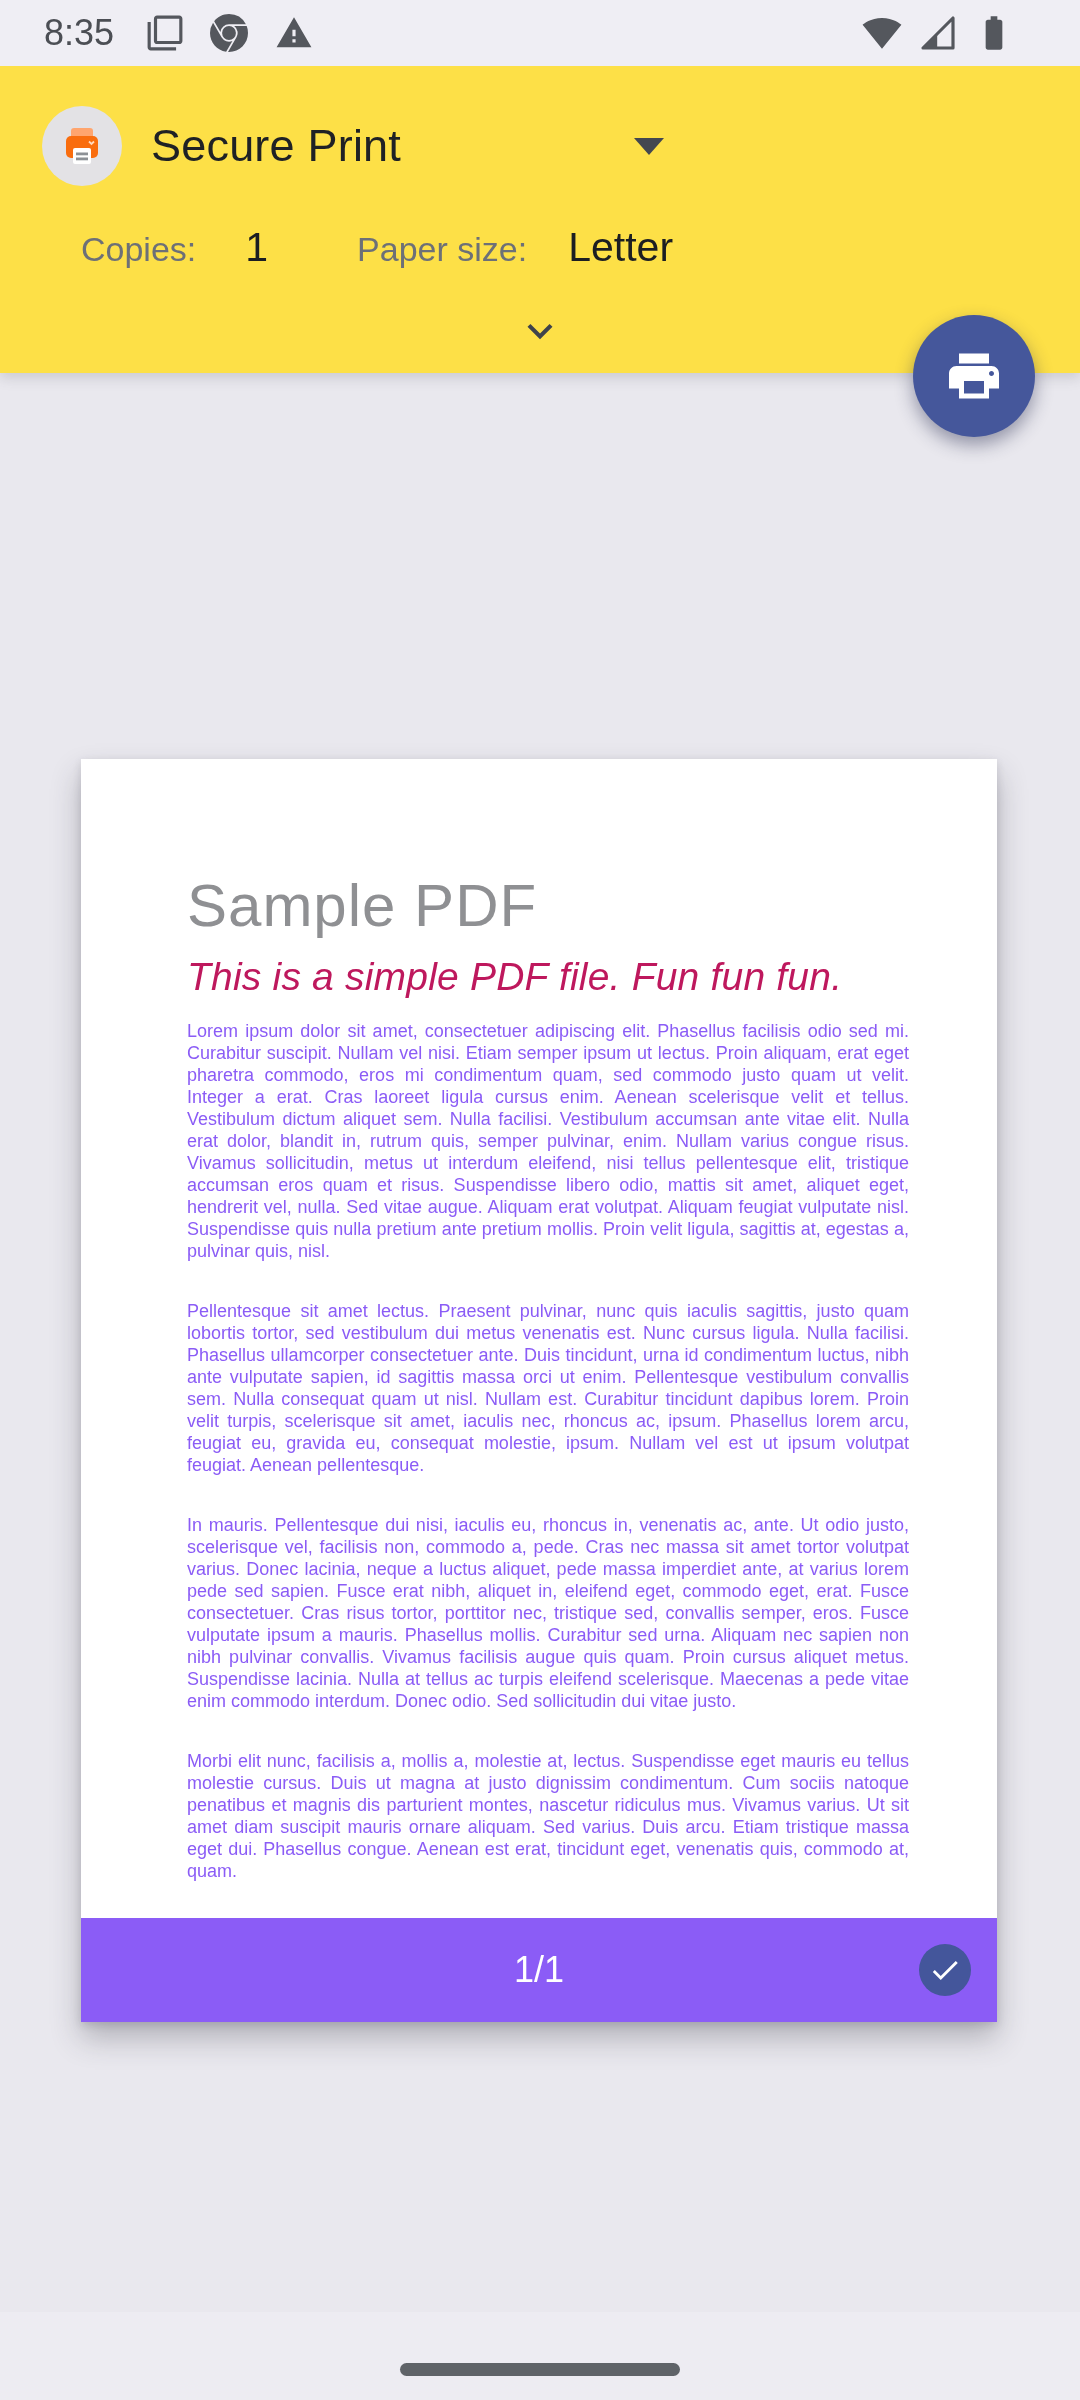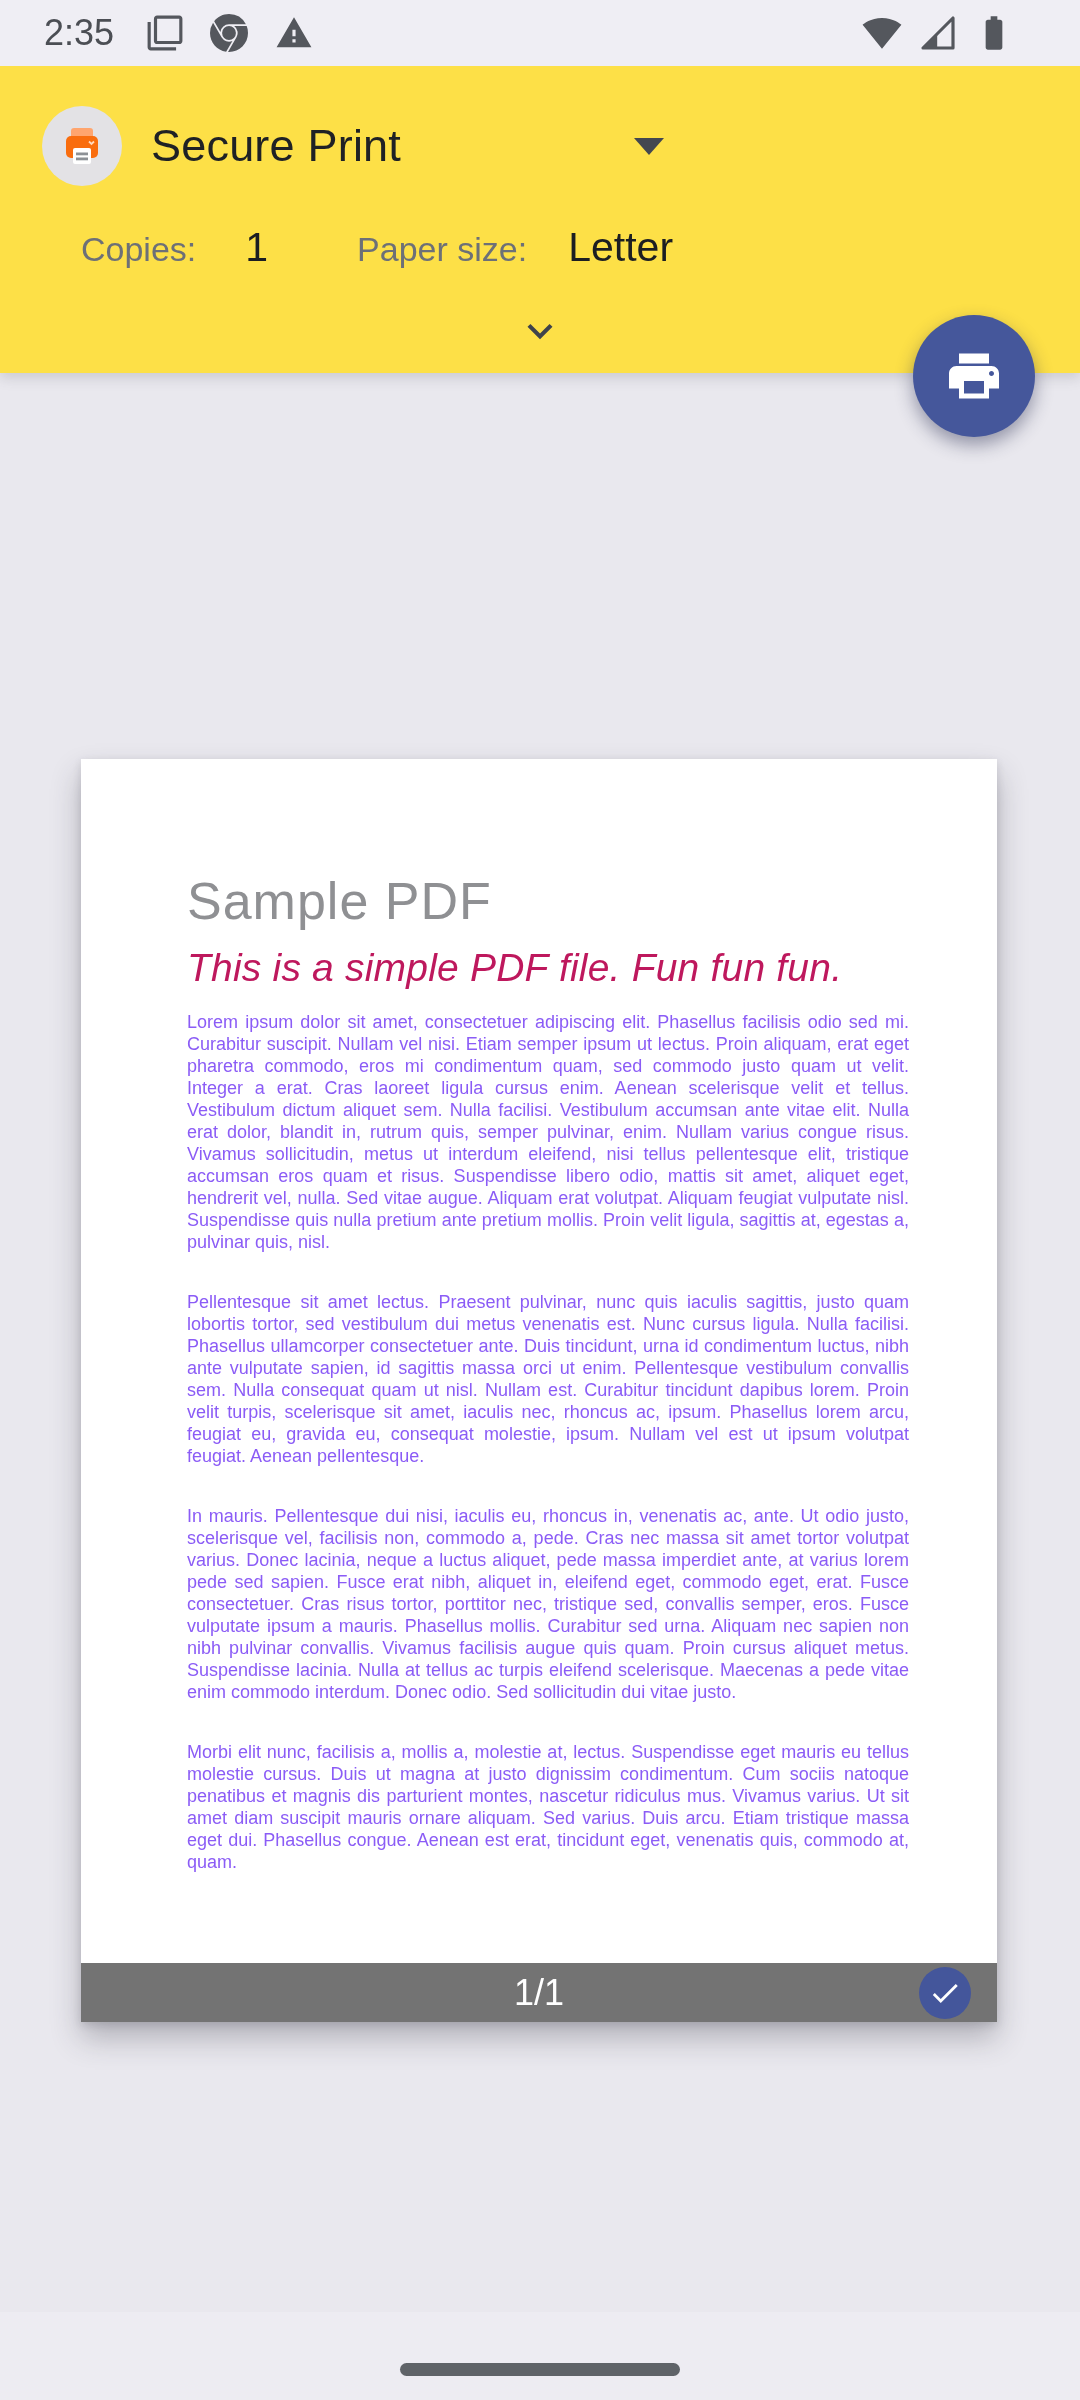--- a/index.html
+++ b/index.html
@@ -60,33 +60,33 @@
     cursor:pointer;
   }
   
   .page {
     position:absolute; left:81px; top:759px; width:916px; height:1263px;
     background:#ffffff; z-index:1;
     box-shadow:0 16px 28px rgba(50,50,62,0.30), 0 3px 8px rgba(50,50,62,0.15);
   }
   .page-inner { padding:114px 88px 0 106px; }
   .doc-title {
-    font-size:52px; font-weight:100; color:#8f9093; letter-spacing:1px; line-height:1.1;
+    font-size:60px; font-weight:100; color:#8f9093; letter-spacing:1px; line-height:1.1;
   }
   .doc-subtitle {
     font-size:39px; font-style:italic; color:#be185d; margin-top:16px; letter-spacing:0.2px;
   }
   .doc-para {
     font-size:18px; line-height:22px; color:#8b5cf6;
     text-align:justify; margin-top:21px;
   }
   .doc-para + .doc-para { margin-top:38px; }
   .page-bar {
-    position:absolute; left:0; bottom:0; width:100%; height:59px;
-    background:#737373; display:flex; align-items:center; justify-content:center;
+    position:absolute; left:0; bottom:0; width:100%; height:104px;
+    background:#8b5cf6; display:flex; align-items:center; justify-content:center;
   }
   .page-num { color:#ffffff; font-size:36px; }
   .check-circle {
     position:absolute; right:26px; top:50%; transform:translateY(-50%);
     width:52px; height:52px; border-radius:50%; background:#44569b;
     display:flex; align-items:center; justify-content:center; cursor:pointer;
   }
   
   .nav-bar {
     position:absolute; left:0; bottom:0; width:100%; height:88px;
@@ -94,21 +94,21 @@
   }
   .nav-pill {
     position:absolute; left:400px; bottom:24px; width:280px; height:13px;
     border-radius:7px; background:#5f6368; z-index:5; cursor:pointer;
   }
 </style>
 </head>
 <body>
 
 <div class="status-bar">
-  <span class="sb-time">2:35</span>
+  <span class="sb-time">8:35</span>
   <div class="sb-left">
     <span>
       <svg width="38" height="38" viewBox="0 0 24 24" fill="#54575d">
           <path d="M3 5H1v16c0 1.1.9 2 2 2h16v-2H3V5zm18-4H7c-1.1 0-2 .9-2 2v14c0 1.1.9 2 2 2h14c1.1 0 2-.9 2-2V3c0-1.1-.9-2-2-2zm0 16H7V3h14v14z"></path>
         </svg>
     </span>
     <span>
       <svg width="38" height="38" viewBox="0 0 24 24" fill="#54575d">
           <path d="M12 0C8.21 0 4.831 1.757 2.632 4.501l3.953 6.848A5.454 5.454 0 0 1 12 6.545h10.691A12 12 0 0 0 12 0zM1.931 5.47A11.943 11.943 0 0 0 0 12c0 6.012 4.42 10.991 10.189 11.864l3.953-6.847a5.45 5.45 0 0 1-6.865-2.29zm13.342 2.166a5.446 5.446 0 0 1 1.45 7.09l.002.001h-.002l-5.344 9.257c.206.01.413.016.621.016 6.627 0 12-5.373 12-12 0-1.54-.29-3.011-.818-4.364zM12 16.364a4.364 4.364 0 1 1 0-8.728 4.364 4.364 0 0 1 0 8.728z"></path>
         </svg>

